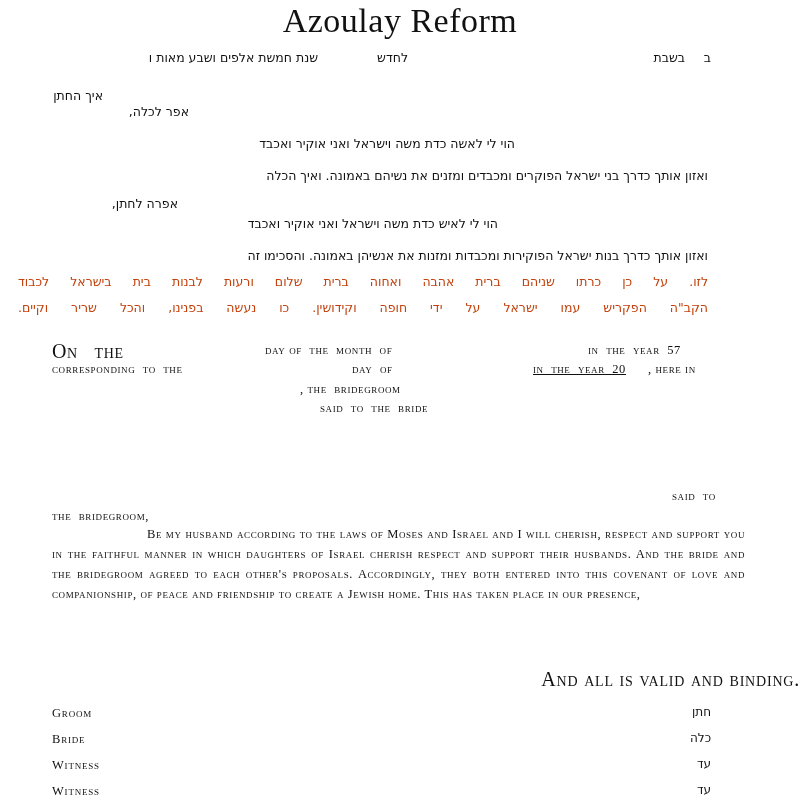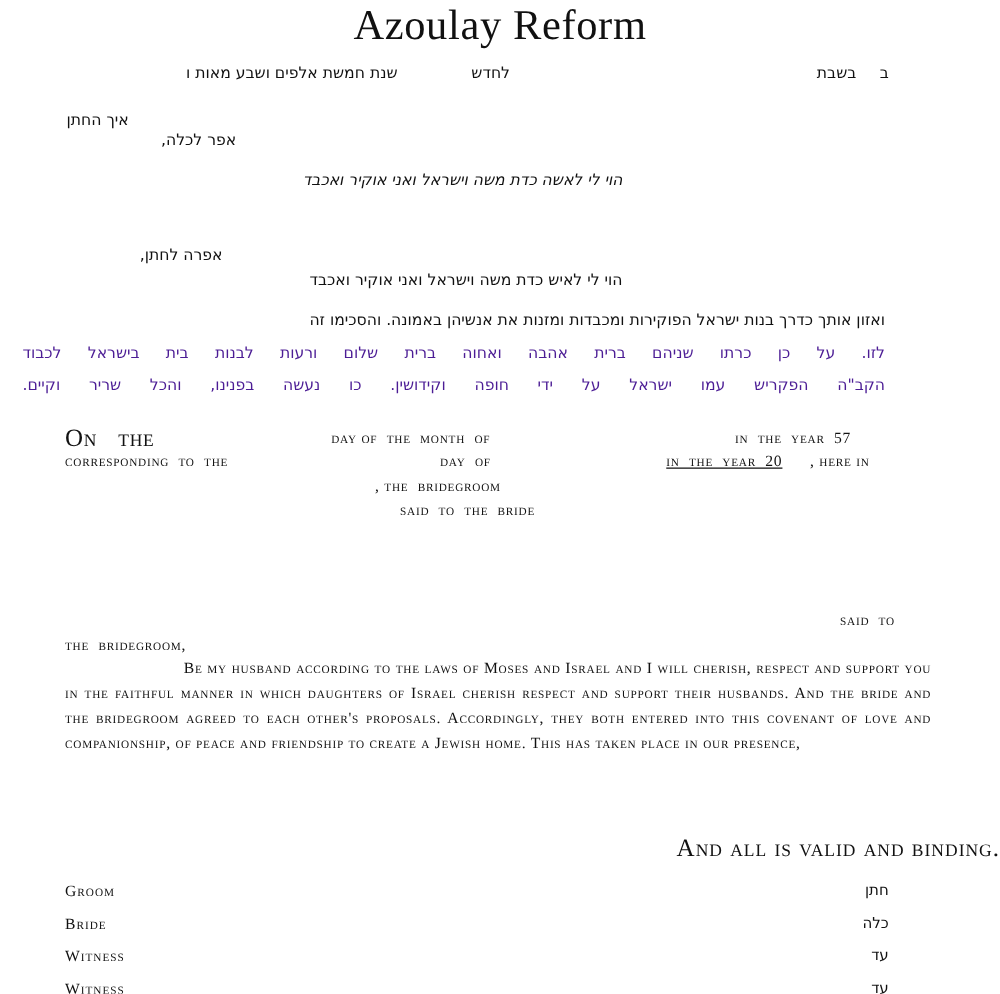--- a/index.html
+++ b/index.html
@@ -39,21 +39,21 @@
     font-family: "DejaVu Sans", sans-serif;
     font-size: 12.5px;
     color: #111;
     white-space: nowrap;
   }
   .heb-just {
     position: absolute;
     direction: rtl;
     font-family: "DejaVu Sans", sans-serif;
     font-size: 12.5px;
-    color: #4c1d95;
+    color: #c2410c;
     text-align: justify;
     text-align-last: justify;
   }
 
   
   .eng {
     position: absolute;
     font-family: "Liberation Serif", serif;
     font-size: 12.5px;
     font-variant: small-caps;
@@ -111,22 +111,23 @@
 
   <div class="heb-line" style="top:50px; right:52px;">ב</div>
   <div class="heb-line" style="top:50px; right:78px;">בשבת</div>
   <div class="heb-line" style="top:50px; right:355px;">לחדש</div>
   <div class="heb-line" style="top:50px; right:445px;">שנת חמשת אלפים ושבע מאות ו</div>
 
   <div class="heb-line" style="top:88px; right:660px;">איך החתן</div>
 
   <div class="heb-line" style="top:104px; right:574px;">אפר לכלה,</div>
 
-  <div class="heb-line" style="top:136px; right:265px;font-style:italic;">הוי לי לאשה כדת משה וישראל ואני אוקיר ואכבד</div>
+  <div class="heb-line" style="top:136px; right:248px;">הוי לי לאשה כדת משה וישראל ואני אוקיר ואכבד</div>
 
+  <div class="heb-line" style="top:168px; right:55px;">ואזון אותך כדרך בני ישראל הפוקרים ומכבדים ומזנים את נשיהם באמונה. ואיך הכלה</div>
 
   <div class="heb-line" style="top:196px; right:585px;">אפרה לחתן,</div>
 
   <div class="heb-line" style="top:216px; right:265px;">הוי לי לאיש כדת משה וישראל ואני אוקיר ואכבד</div>
 
   <div class="heb-line" style="top:248px; right:55px;">ואזון אותך כדרך בנות ישראל הפוקירות ומכבדות ומזנות את אנשיהן באמונה. והסכימו זה</div>
 
   <div class="heb-just" style="top:274px; right:55px; width:690px;">לזו. על כן כרתו שניהם ברית אהבה ואחוה ברית שלום ורעות לבנות בית בישראל לכבוד</div>
 
   <div class="heb-just" style="top:300px; right:55px; width:690px;">הקב"ה הפקריש עמו ישראל על ידי חופה וקידושין. כו נעשה בפנינו, והכל שריר וקיים.</div>

